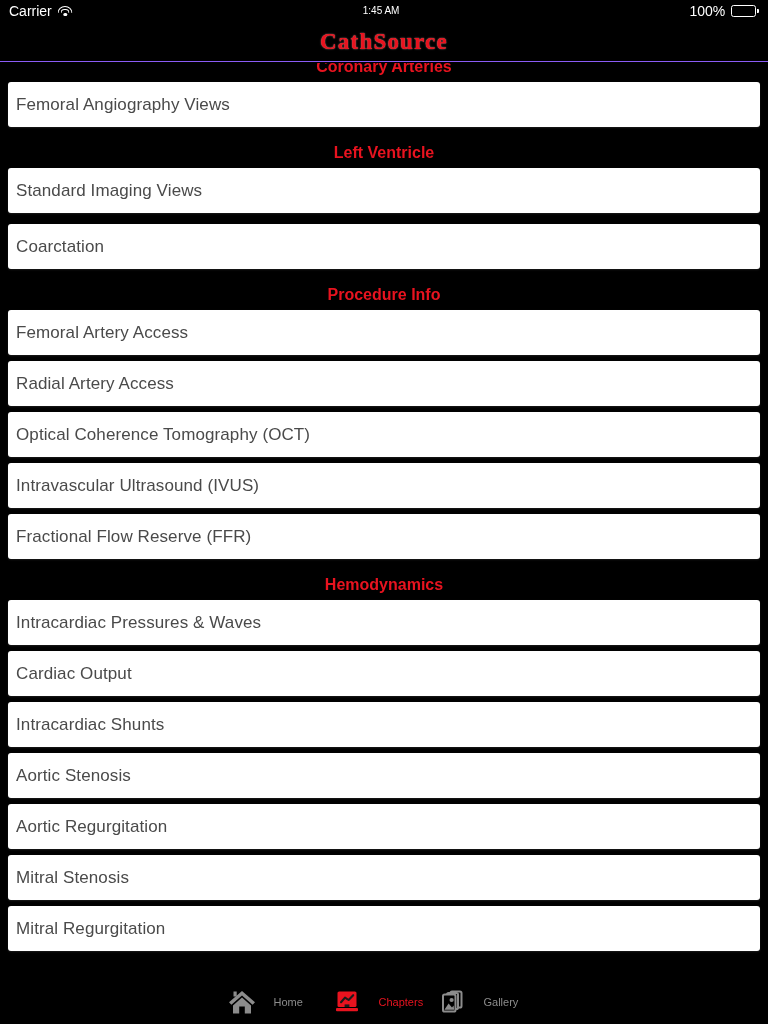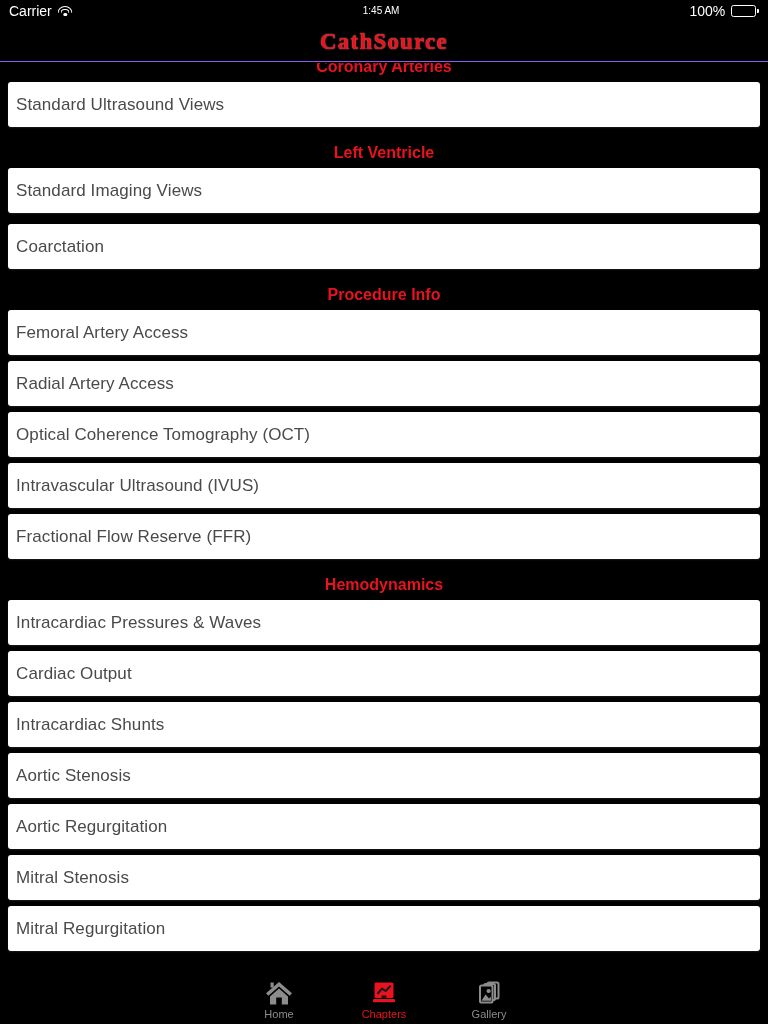--- a/index.html
+++ b/index.html
@@ -69,22 +69,22 @@
     color:#4a4a4a; font-size:17px; letter-spacing:.1px;
   }
   .group{ padding-bottom:5px; }
 
   
   .tabbar{
     position:absolute; left:0; right:0; bottom:0; height:48px;
     background:#000; display:flex; align-items:flex-start; justify-content:center;
   }
   .tab{
-    width:105px; height:48px; display:flex; flex-direction:column;
-    align-items:center; justify-content:flex-start; padding-top:4px; gap:2px;
+    width:105px; height:48px; display:flex; flex-direction:row;
+    align-items:center; justify-content:flex-start; padding-top:4px; gap:17px;
   }
   .tab-label{ font-size:11px; color:#8c8c8c; line-height:1; }
   .tab.active .tab-label{ color:#e8131f; }
   .tab-icon{ width:30px; height:27px; display:block; }
 </style>
 </head>
 <body>
 
 <div id="app">
 
@@ -111,21 +111,21 @@
     <div class="nav-title">CathSource</div>
   </div>
 
   <div class="content">
     <div class="scroller" id="scroller">
         <div class="group">
           <div class="section-header">
             <span>Coronary Arteries</span>
           </div>
           <div class="row">
-            <span>Standard Ultrasound Views</span>
+            <span>Femoral Angiography Views</span>
           </div>
         </div>
         <div class="group">
           <div class="section-header">
             <span>Left Ventricle</span>
           </div>
           <div class="row">
             <span>Standard Imaging Views</span>
           </div>
         </div>

